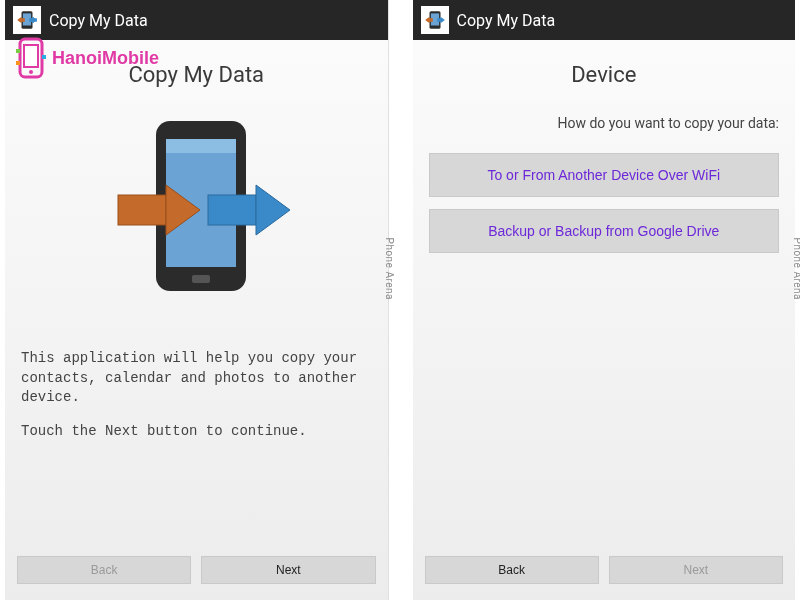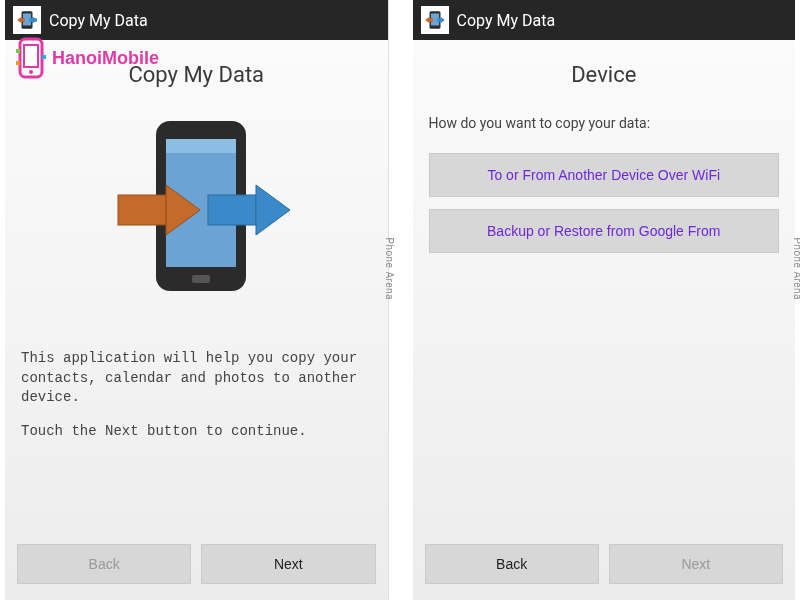--- a/index.html
+++ b/index.html
@@ -65,21 +65,21 @@
   }
   .desc {
     font-size: 14px;
     color: #444;
     line-height: 1.4;
     margin-top: 10px;
     font-family: Liberation Mono, monospace;
   }
   .desc p { margin-bottom: 14px; }
   .subtitle {
-    text-align: left;
+    text-align: right;
     font-size: 14px;
     color: #444;
     margin: 6px 0 22px 0;
   }
   .option-btn {
     display: block;
     width: 100%;
     background: #d7d7d7;
     border: 1px solid #c9c9c9;
     color: #6d28d9;
@@ -89,24 +89,24 @@
     text-align: center;
     cursor: pointer;
   }
   .footer {
     display: flex;
     gap: 10px;
     padding: 10px 12px 16px 12px;
   }
   .ft-btn {
     flex: 1;
-    height: 40px;
+    height: 28px;
     background: #d7d7d7;
     border: 1px solid #c9c9c9;
-    font-size: 14px;
+    font-size: 12px;
     cursor: pointer;
   }
   .ft-btn.disabled {
     color: #9a9a9a;
   }
   .ft-btn.enabled {
     color: #222;
   }
   
   .side-label {
@@ -208,21 +208,21 @@
         </svg>
       </span>
       <span class="ab-title">Copy My Data</span>
     </div>
 
     <div class="content">
       <div class="page-title">Device</div>
       <div class="subtitle">How do you want to copy your data:</div>
 
       <button class="option-btn">To or From Another Device Over WiFi</button>
-      <button class="option-btn">Backup or Restore from Google From</button>
+      <button class="option-btn">Backup or Backup from Google Drive</button>
     </div>
 
     <div class="footer">
       <button class="ft-btn enabled">Back</button>
       <button class="ft-btn disabled">Next</button>
     </div>
 
     <div class="side-label">Phone Arena</div>
   </div>
 

